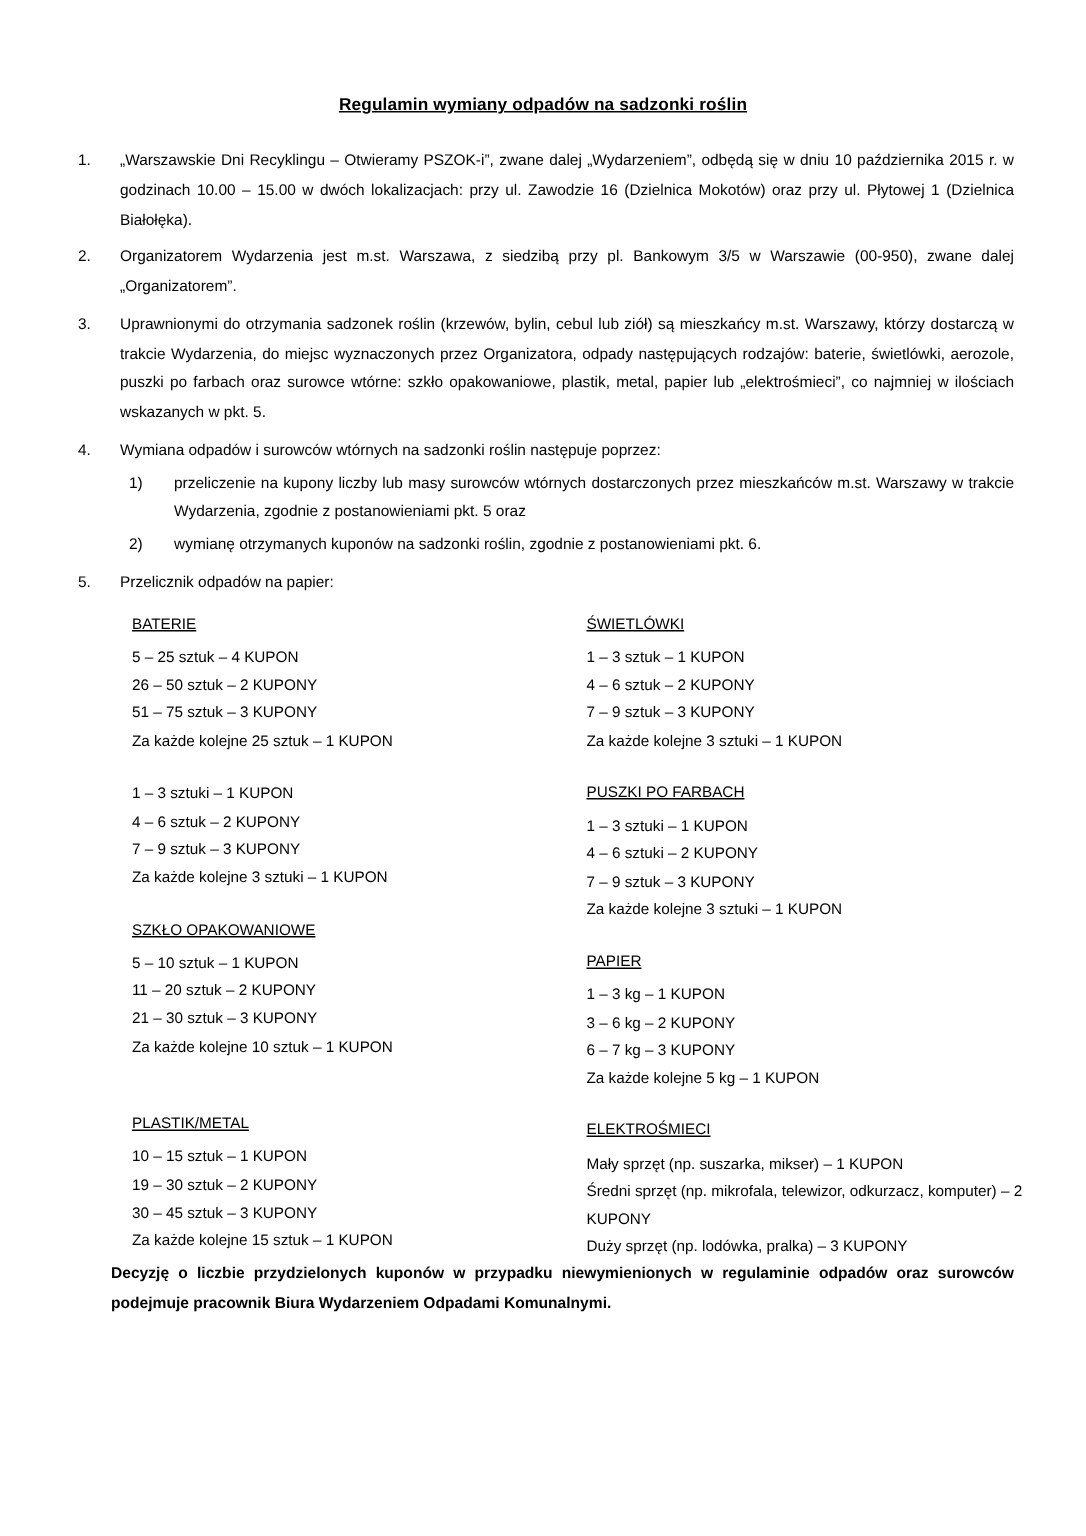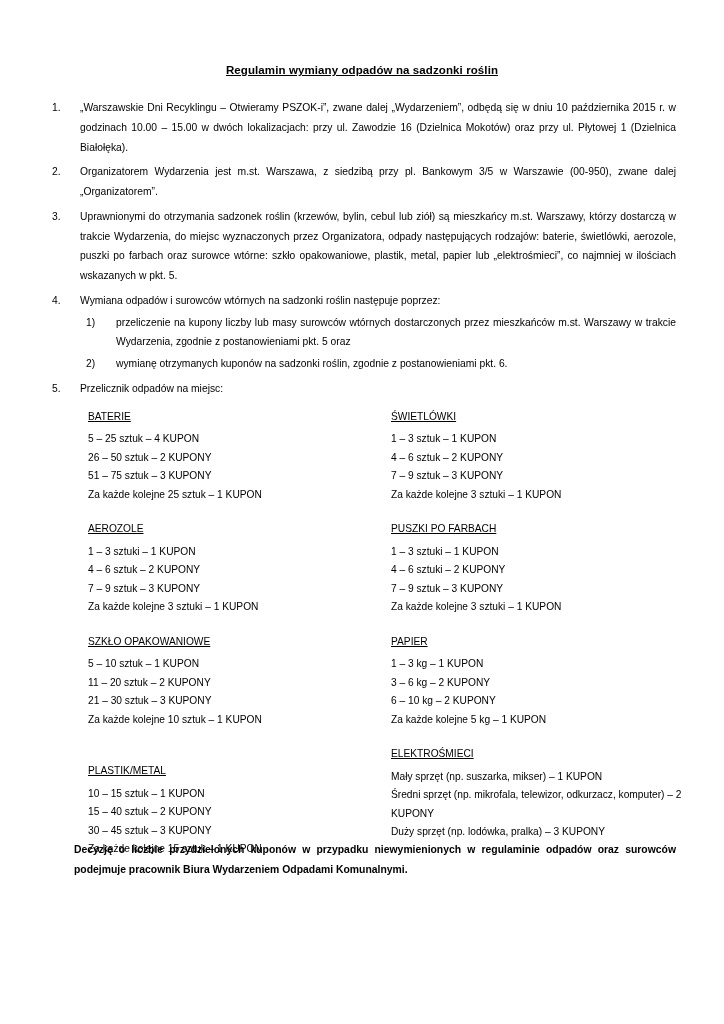--- a/index.html
+++ b/index.html
@@ -144,59 +144,58 @@
         </li>
         <li>
           <span class="subnum">2)</span>
           <span>wymianę otrzymanych kuponów na sadzonki roślin, zgodnie z postanowieniami pkt. 6.</span>
         </li>
       </ol>
     </li>
 
     <li>
       <span class="num">5.</span>
-      <span>Przelicznik odpadów na miejsc:</span>
+      <span>Przelicznik odpadów na papier:</span>
     </li>
 
   </ol>
 
   <div class="tables" style="height:500px;">
 
     <div class="col col-left">
 
       <div class="grp">
         <div class="grp-head">BATERIE</div>
         <div class="grp-line">5 – 25 sztuk – 4 KUPON</div>
         <div class="grp-line">26 – 50 sztuk – 2 KUPONY</div>
         <div class="grp-line">51 – 75 sztuk – 3 KUPONY</div>
         <div class="grp-line">Za każde kolejne 25 sztuk – 1 KUPON</div>
       </div>
 
       <div class="grp">
-        <div class="grp-head">AEROZOLE</div>
         <div class="grp-line">1 – 3 sztuki – 1 KUPON</div>
         <div class="grp-line">4 – 6 sztuk – 2 KUPONY</div>
         <div class="grp-line">7 – 9 sztuk – 3 KUPONY</div>
         <div class="grp-line">Za każde kolejne 3 sztuki – 1 KUPON</div>
       </div>
 
       <div class="grp">
         <div class="grp-head">SZKŁO OPAKOWANIOWE</div>
         <div class="grp-line">5 – 10 sztuk – 1 KUPON</div>
         <div class="grp-line">11 – 20 sztuk – 2 KUPONY</div>
         <div class="grp-line">21 – 30 sztuk – 3 KUPONY</div>
         <div class="grp-line">Za każde kolejne 10 sztuk – 1 KUPON</div>
       </div>
 
       <div class="spacer-grp"></div>
 
       <div class="grp">
         <div class="grp-head">PLASTIK/METAL</div>
         <div class="grp-line">10 – 15 sztuk – 1 KUPON</div>
-        <div class="grp-line">15 – 40 sztuk – 2 KUPONY</div>
+        <div class="grp-line">19 – 30 sztuk – 2 KUPONY</div>
         <div class="grp-line">30 – 45 sztuk – 3 KUPONY</div>
         <div class="grp-line">Za każde kolejne 15 sztuk – 1 KUPON</div>
       </div>
 
     </div>
 
     <div class="col col-right">
 
       <div class="grp">
         <div class="grp-head">ŚWIETLÓWKI</div>
@@ -211,21 +210,21 @@
         <div class="grp-line">1 – 3 sztuki – 1 KUPON</div>
         <div class="grp-line">4 – 6 sztuki – 2 KUPONY</div>
         <div class="grp-line">7 – 9 sztuk – 3 KUPONY</div>
         <div class="grp-line">Za każde kolejne 3 sztuki – 1 KUPON</div>
       </div>
 
       <div class="grp">
         <div class="grp-head">PAPIER</div>
         <div class="grp-line">1 – 3 kg – 1 KUPON</div>
         <div class="grp-line">3 – 6 kg – 2 KUPONY</div>
-        <div class="grp-line">6 – 10 kg – 2 KUPONY</div>
+        <div class="grp-line">6 – 7 kg – 3 KUPONY</div>
         <div class="grp-line">Za każde kolejne 5 kg – 1 KUPON</div>
       </div>
 
       <div class="grp">
         <div class="grp-head">ELEKTROŚMIECI</div>
         <div class="grp-line">Mały sprzęt (np. suszarka, mikser) – 1 KUPON</div>
         <div class="grp-line">Średni sprzęt (np. mikrofala, telewizor, odkurzacz, komputer) – 2 KUPONY</div>
         <div class="grp-line">Duży sprzęt (np. lodówka, pralka) – 3 KUPONY</div>
       </div>
 

